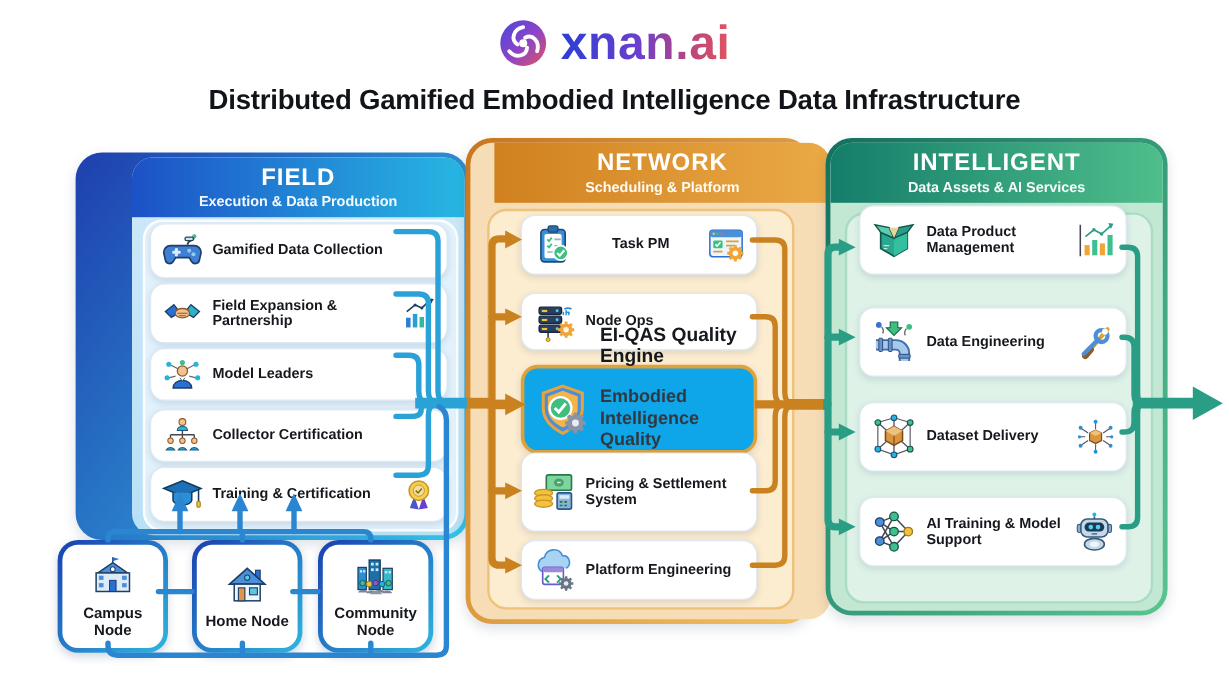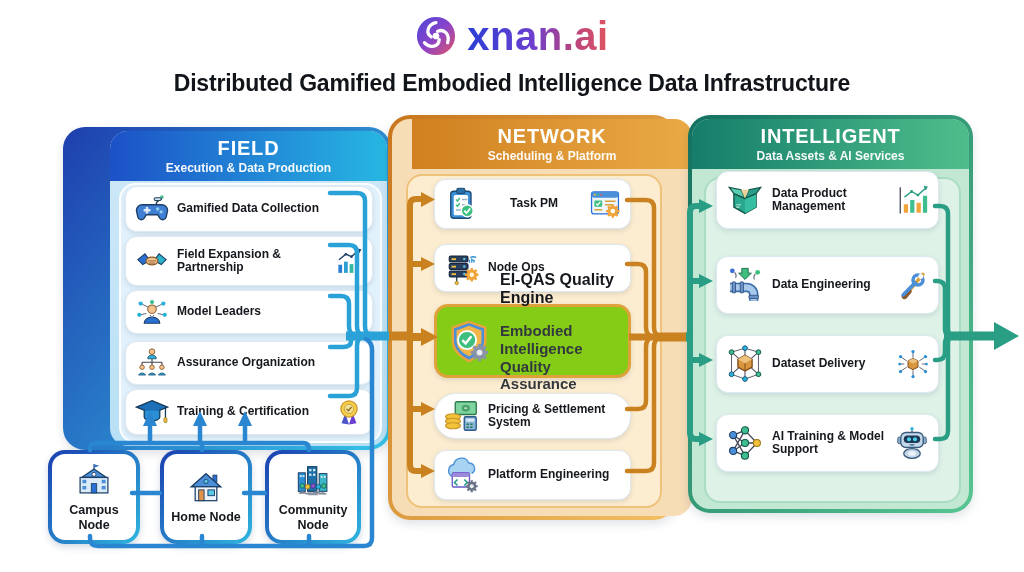--- a/index.html
+++ b/index.html
@@ -38,21 +38,21 @@
   #panel-intelligent .panel-body{background:#c2e8d4;}
   #panel-intelligent .panel-header{background:linear-gradient(90deg,#157d6a,#4fbe8b);}
   #intelligent-sub{left:12px;top:58px;width:253px;height:322px;background:#def2e7;border:2px solid #aadcc3;}
   
   .card{position:absolute;background:#fff;border:1px solid #dde8f2;border-radius:12px;
         box-shadow:0 2px 5px rgba(30,60,90,.13);display:flex;align-items:center;
         padding:0 8px 0 9px;gap:8px;box-sizing:border-box;}
   .card .label{flex:1;font-size:12px;font-weight:700;line-height:1.12;color:#15181d;}
   .card .icon-l{flex:0 0 auto;display:flex;}
   .card .icon-r{flex:0 0 auto;display:flex;}
-  .card.hl{background:#84cc16;border:3px solid #dfa23a;border-radius:14px;}
+  .card.hl{background:#0ea5e9;border:3px solid #dfa23a;border-radius:14px;}
   .card.hl .label{font-size:16px;max-width:120px;}
   .card .sublabel{font-size:15px;font-weight:700;color:#33383f;line-height:1.18;margin-top:15px;}
   
   .node-box{position:absolute;border-radius:17px;padding:4px;
       background:linear-gradient(135deg,#1b3fb0,#2fb7de);box-shadow:0 3px 7px rgba(30,60,110,.2);}
   .node-inner{width:100%;height:100%;background:#fff;border-radius:13px;display:flex;
       flex-direction:column;align-items:center;justify-content:center;gap:3px;box-sizing:border-box;}
   .node-label{font-size:12.5px;font-weight:700;text-align:center;line-height:1.15;color:#15181d;}
   
   #wires{position:absolute;left:0;top:0;z-index:9;pointer-events:none;}
@@ -154,21 +154,21 @@
           <svg width="34" height="34" viewBox="0 0 48 48">
             <path d="M24 18 V23 M10 23 H38 M10 23 V27 M24 23 V27 M38 23 V27" stroke="#445" stroke-width="1.6" fill="none"></path>
             <circle cx="24" cy="8" r="4" fill="#f2c28f" stroke="#8a5a2a" stroke-width="1.3"></circle>
             <path d="M18 18 a6 5 0 0 1 12 0 z" fill="#2ab3d9" stroke="#1d5a7a" stroke-width="1.3"></path>
             <circle cx="10" cy="30" r="3.2" fill="#f2c28f" stroke="#8a5a2a" stroke-width="1.2"></circle>
             <circle cx="24" cy="30" r="3.2" fill="#f2c28f" stroke="#8a5a2a" stroke-width="1.2"></circle>
             <circle cx="38" cy="30" r="3.2" fill="#f2c28f" stroke="#8a5a2a" stroke-width="1.2"></circle>
             <path d="M5 41 a5.5 5 0 0 1 10 0 z M19 41 a5.5 5 0 0 1 10 0 z M33 41 a5.5 5 0 0 1 10 0 z" fill="#2a9fd4" stroke="#1d5a7a" stroke-width="1.2"></path>
           </svg>
         </span>
-        <div class="label">Assurance Organization</div>
+        <div class="label">Collector Certification</div>
       </div>
 
       <div class="card" style="left:15px;top:258px;width:248px;height:46px;">
         <span class="icon-l">
           <svg width="34" height="34" viewBox="0 0 48 48">
             <polygon points="24,8 46,17 24,26 2,17" fill="#1d6fb8" stroke="#123a5a" stroke-width="1.8"></polygon>
             <path d="M13 22 v9 a11 5.5 0 0 0 22 0 v-9" fill="#2a8fd4" stroke="#123a5a" stroke-width="1.8"></path>
             <path d="M43 18 V32" stroke="#123a5a" stroke-width="1.8"></path>
               <rect x="41" y="32" width="4" height="7" rx="1.5" fill="#f2c23a" stroke="#9a7a1a" stroke-width="1.2"></rect>
           </svg>
@@ -266,21 +266,21 @@
                <circle cx="35" cy="36" r="3" fill="#e9edf2"></circle>
               </g>
           </svg>
         </span>
         <div>
           <div class="label">EI-QAS Quality Engine</div>
           <div class="sublabel">Embodied Intelligence Quality Assurance System</div>
         </div>
       </div>
 
-      <div class="card" style="left:42px;top:274px;width:197px;height:46px;border-radius:22px;">
+      <div class="card" style="left:42px;top:258px;width:197px;height:66px;">
         <span class="icon-l">
           <svg width="36" height="36" viewBox="0 0 48 48">
             <rect x="15" y="5" width="28" height="17" rx="2" fill="#7fd4a0" stroke="#2a7a4a" stroke-width="1.8"></rect>
             <ellipse cx="29" cy="13.5" rx="5.5" ry="4.5" fill="#4aa36a"></ellipse>
               <path d="M27 13.5 h4" stroke="#dff2e5" stroke-width="1.6"></path>
             <ellipse cx="12" cy="25" rx="10" ry="4" fill="#f2c23a" stroke="#c9952a" stroke-width="1.5"></ellipse>
             <ellipse cx="12" cy="31" rx="10" ry="4" fill="#f2c23a" stroke="#c9952a" stroke-width="1.5"></ellipse>
             <ellipse cx="12" cy="37" rx="10" ry="4" fill="#f2c23a" stroke="#c9952a" stroke-width="1.5"></ellipse>
             <rect x="27" y="25" width="16" height="18" rx="2" fill="#8ab3d9" stroke="#2a5a8a" stroke-width="1.8"></rect>
             <rect x="29.5" y="27.5" width="11" height="4" fill="#dceaf7"></rect>

